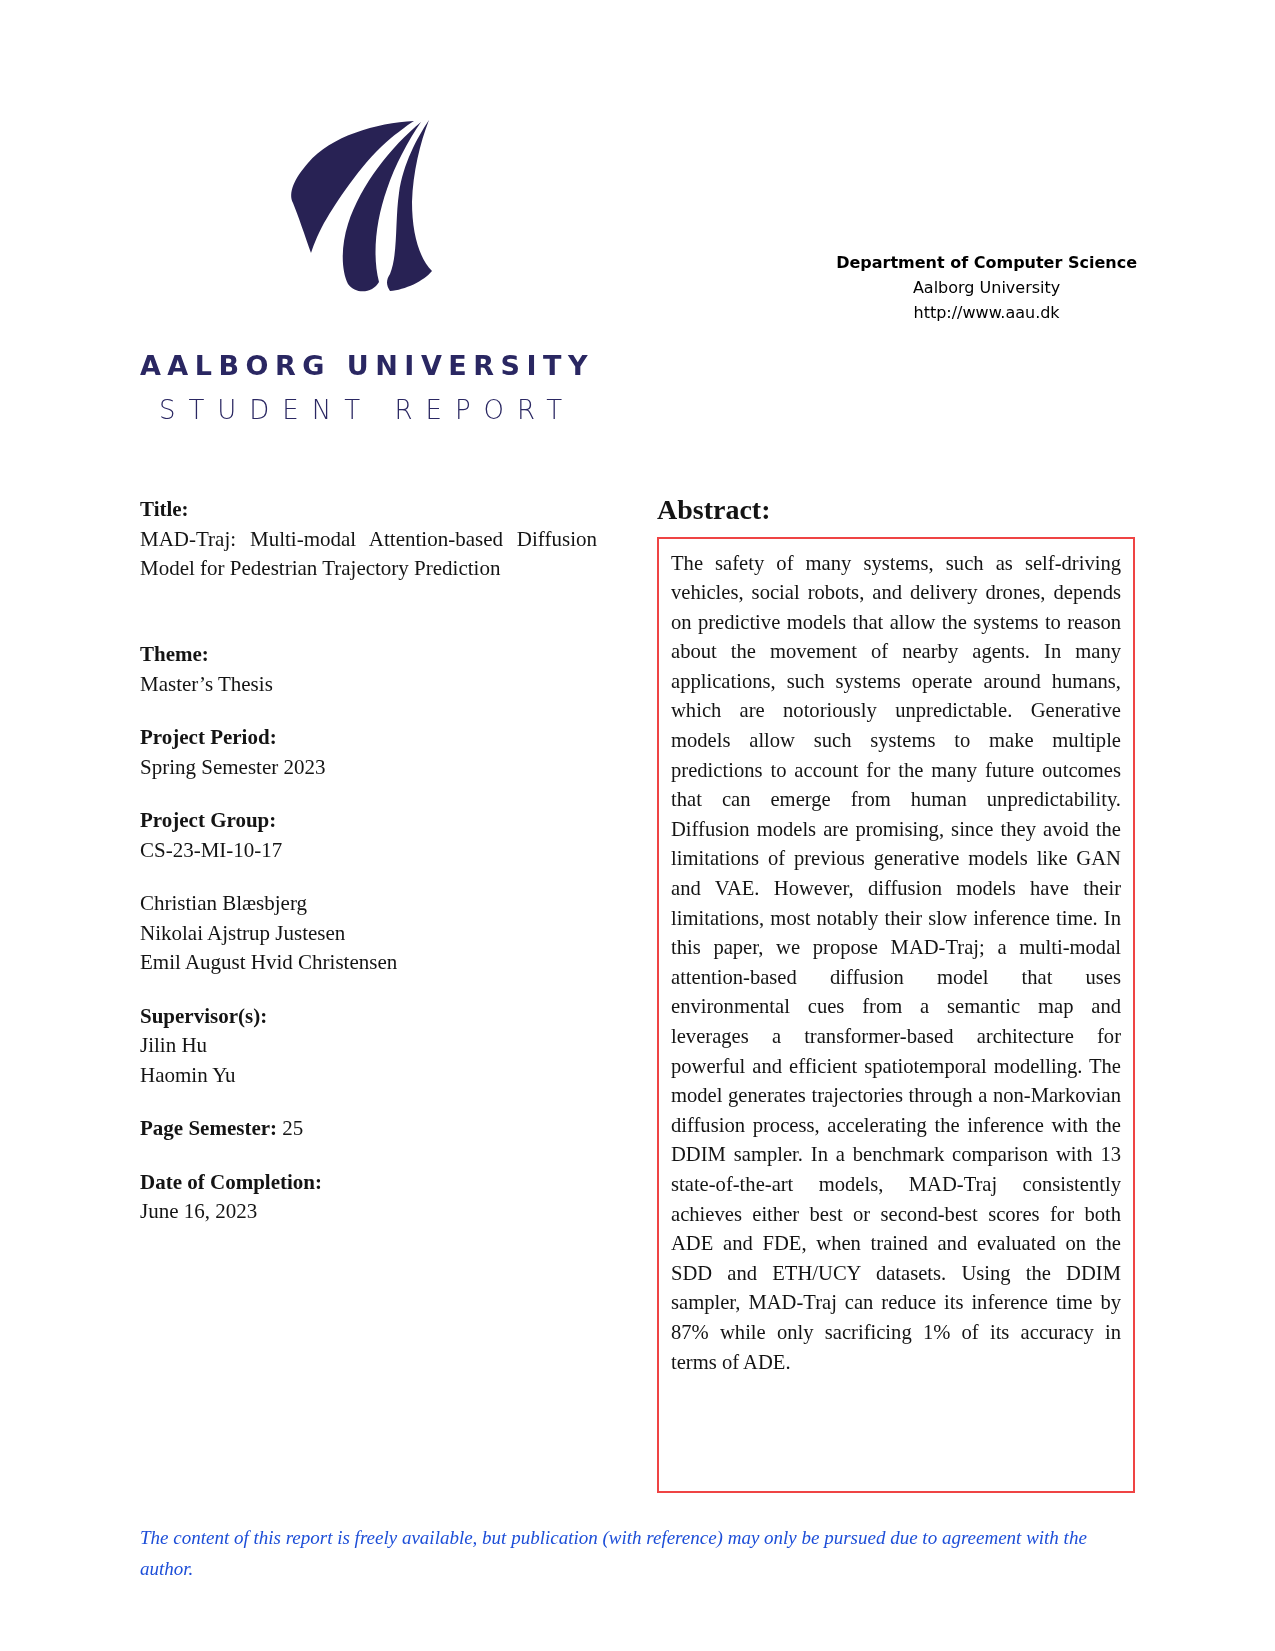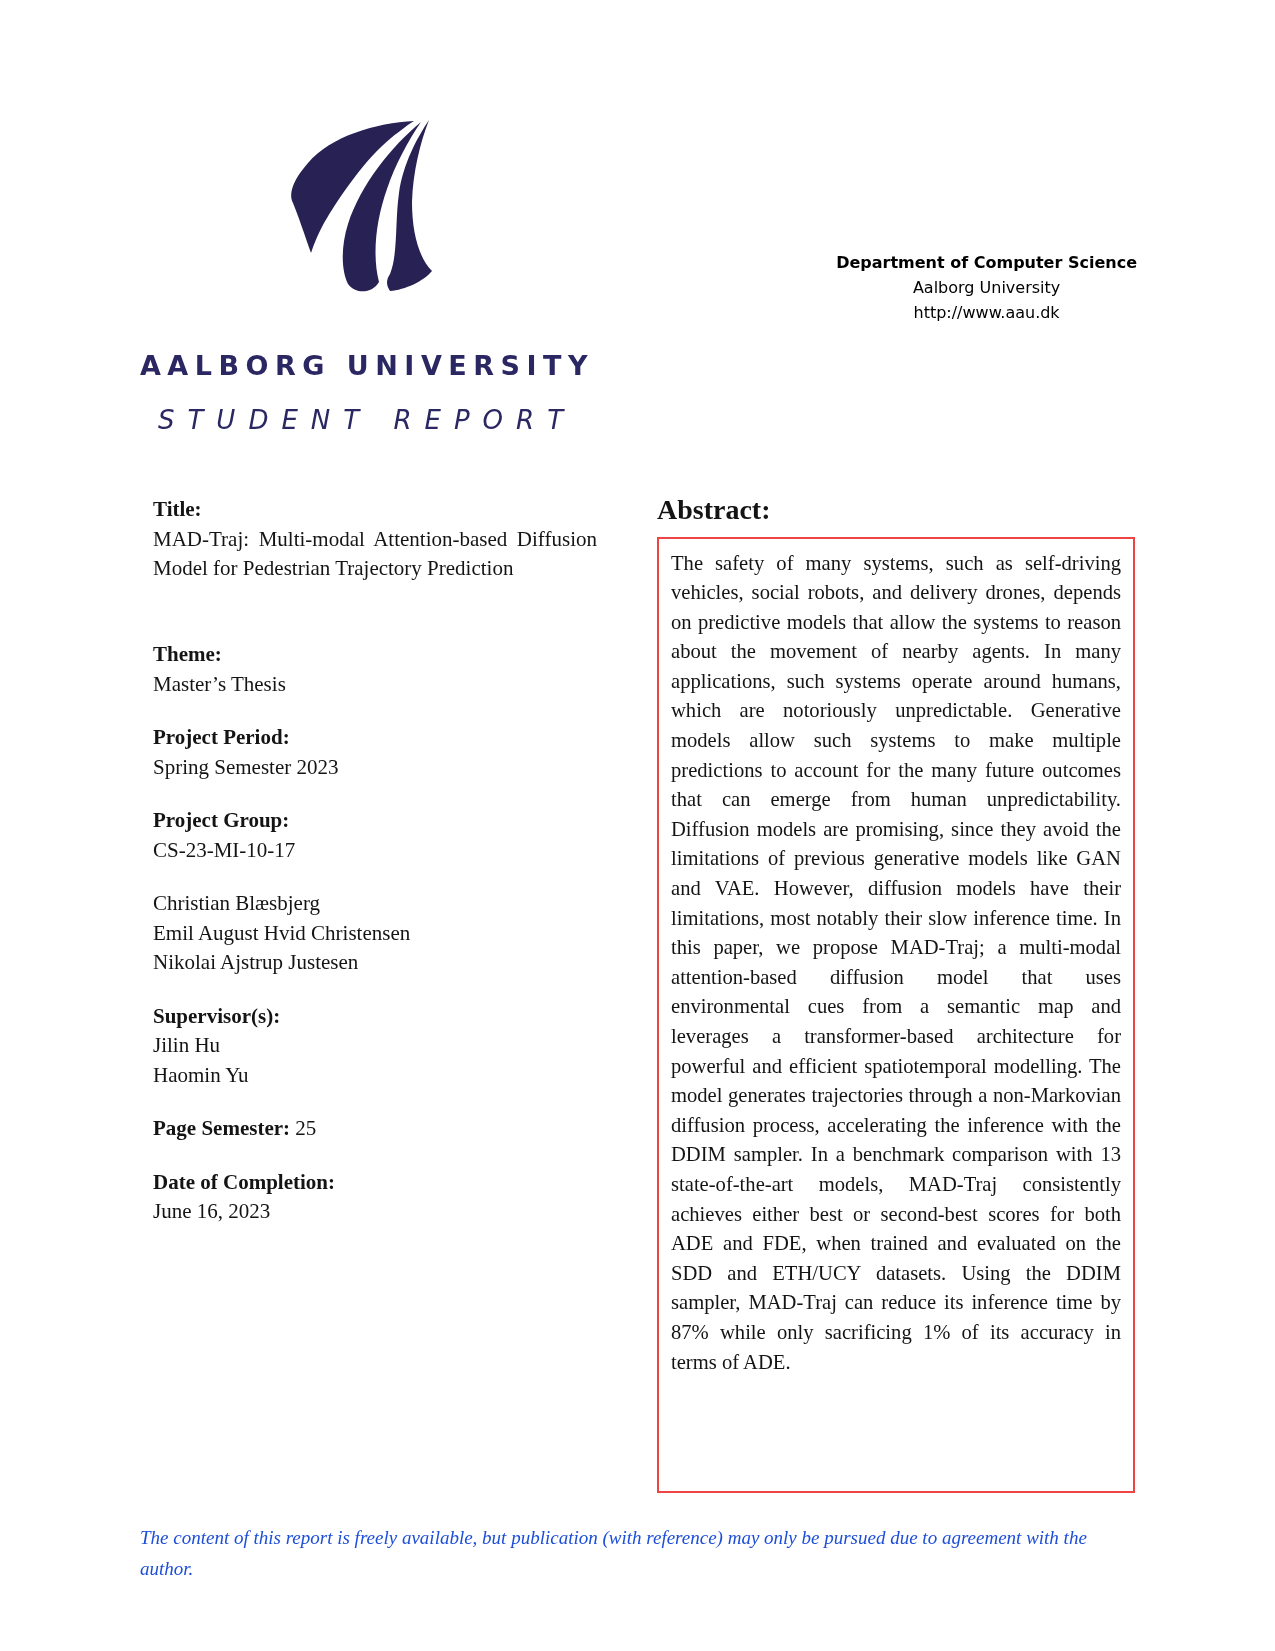--- a/index.html
+++ b/index.html
@@ -15,34 +15,34 @@
 
   
   #logo-wrap { left: 281px; top: 114px; width: 158px; height: 182px; }
   #wordmark {
     left: 133px; top: 350px; width: 468px;
     text-align: center;
     color: #2a2762;
     font-family: "DejaVu Sans", sans-serif;
   }
   .wm-line1 { font-size: 27px; font-weight: bold; letter-spacing: 6.5px; white-space: nowrap; }
-  .wm-line2 { font-size: 26px; font-weight: 300; letter-spacing: 13px; margin-top: 24px; white-space: nowrap; font-style: italic; }
+  .wm-line2 { font-size: 26px; font-weight: 300; letter-spacing: 13px; margin-top: 14px; white-space: nowrap; }
 
   #dept-block {
     top: 250px; right: 138px;
     text-align: center;
     font-family: "DejaVu Sans", sans-serif;
     font-size: 16px; line-height: 25px;
     color: #000;
   }
   .dept-name { font-weight: bold; }
 
   
   #left-col { left: 140px; top: 495px; width: 457px; font-size: 21px; line-height: 29.5px; }
-  .field-group { margin-bottom: 24px; margin-left: 13px; }
+  .field-group { margin-bottom: 24px; }
   .field-group.title-group { height: 145px; margin-bottom: 0; }
   .field-label { font-weight: bold; }
   .field-value.justified { text-align: justify; hyphens: auto; -webkit-hyphens: auto; }
   .inline-value { font-weight: normal; }
 
   
   #right-col { left: 657px; top: 495px; width: 478px; }
   #abstract-label { font-size: 28px; font-weight: bold; line-height: 29.5px; }
   #abstract-box {
     margin-top: 12px;
@@ -124,22 +124,22 @@
     <div class="field-value">Spring Semester 2023</div>
   </div>
 
   <div class="field-group">
     <div class="field-label">Project Group:</div>
     <div class="field-value">CS-23-MI-10-17</div>
   </div>
 
   <div class="field-group">
     <div class="field-value">Christian Blæsbjerg</div>
+    <div class="field-value">Nikolai Ajstrup Justesen</div>
     <div class="field-value">Emil August Hvid Christensen</div>
-    <div class="field-value">Nikolai Ajstrup Justesen</div>
   </div>
 
   <div class="field-group">
     <div class="field-label">Supervisor(s):</div>
     <div class="field-value">Jilin Hu</div>
     <div class="field-value">Haomin Yu</div>
   </div>
 
   <div class="field-group">
     <span class="field-label">Page Semester:</span>

